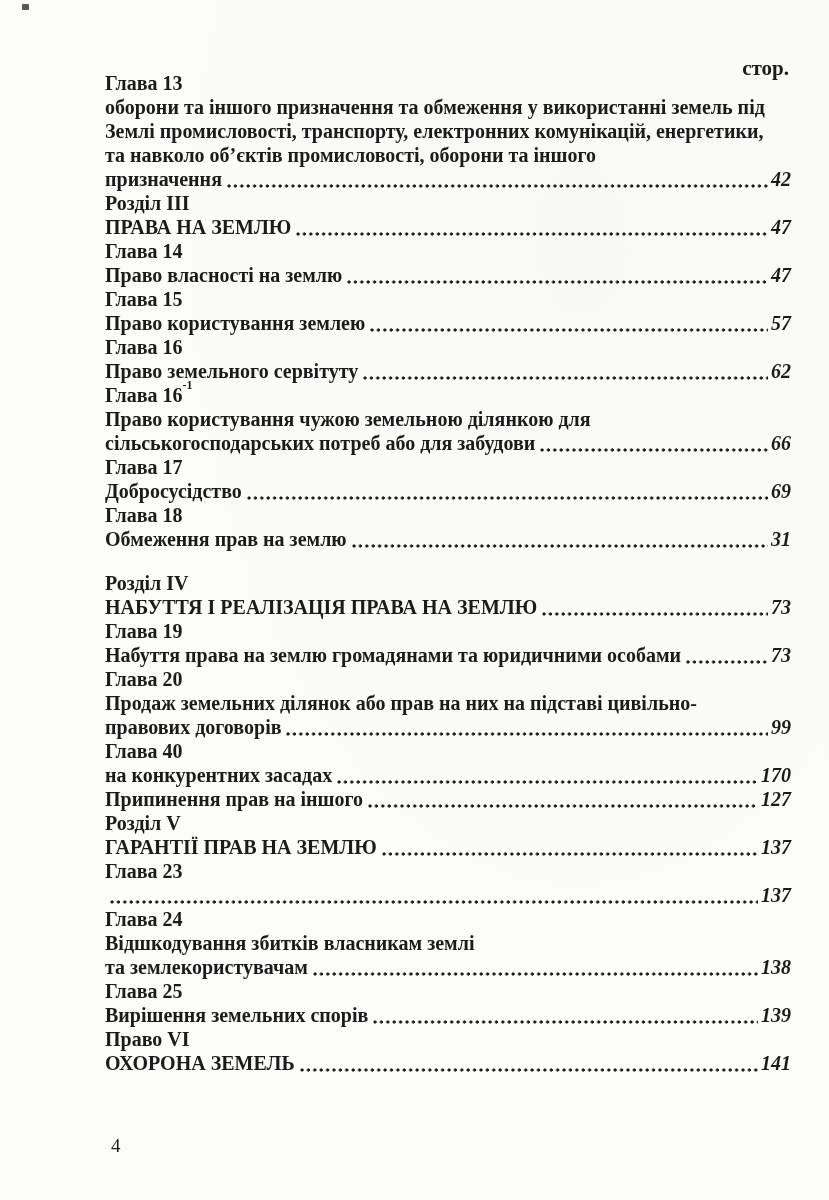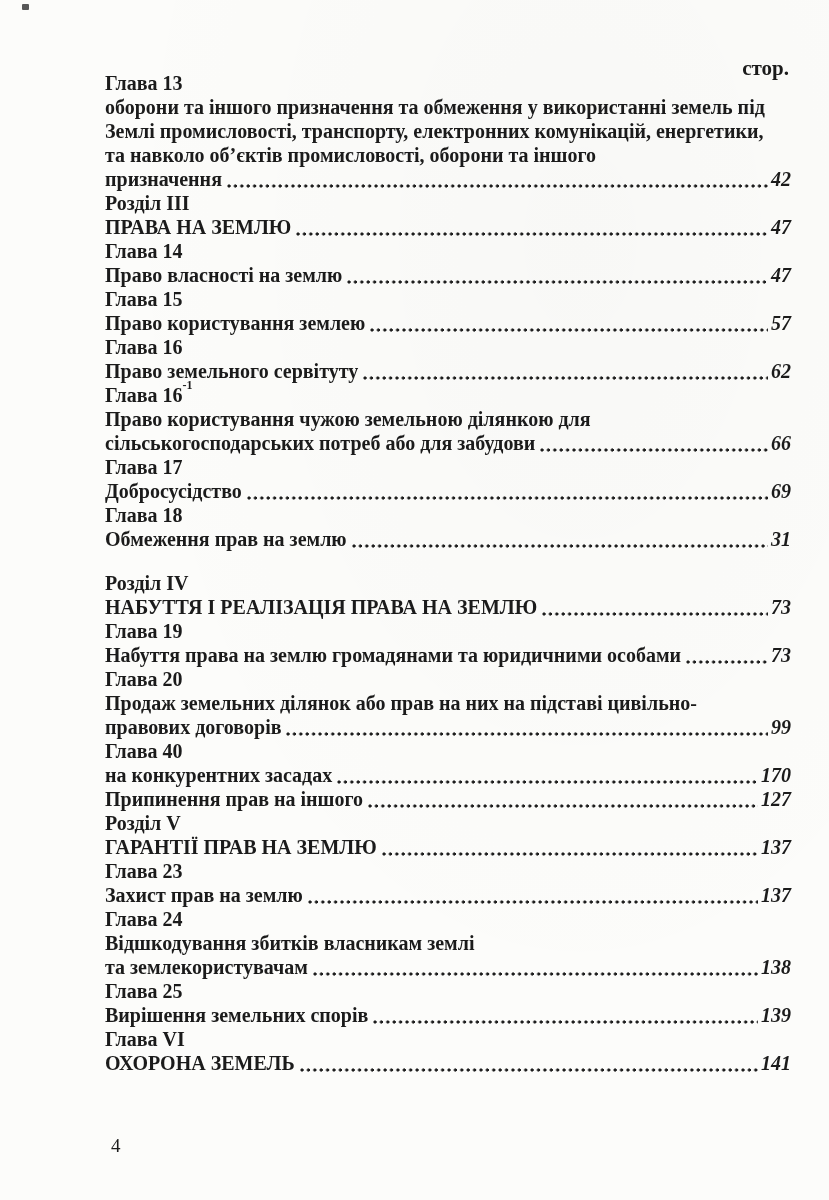--- a/index.html
+++ b/index.html
@@ -217,21 +217,20 @@
       </div>
       <div class="line entry">
         <span class="t">ГАРАНТІЇ ПРАВ НА ЗЕМЛЮ</span>
         <span class="leader"></span>
         <span class="pg">137</span>
       </div>
       <div class="line label">
         <span class="t">Глава 23</span>
       </div>
       <div class="line entry">
-        <span class="t">Захист прав на землю</span>
         <span class="leader"></span>
         <span class="pg">137</span>
       </div>
       <div class="line label">
         <span class="t">Глава 24</span>
       </div>
       <div class="line text">
         <span class="t">Відшкодування збитків власникам землі</span>
       </div>
       <div class="line entry">
@@ -241,21 +240,21 @@
       </div>
       <div class="line label">
         <span class="t">Глава 25</span>
       </div>
       <div class="line entry">
         <span class="t">Вирішення земельних спорів</span>
         <span class="leader"></span>
         <span class="pg">139</span>
       </div>
       <div class="line label">
-        <span class="t">Глава VI</span>
+        <span class="t">Право VI</span>
       </div>
       <div class="line entry">
         <span class="t">ОХОРОНА ЗЕМЕЛЬ</span>
         <span class="leader"></span>
         <span class="pg">141</span>
       </div>
     </div>
 
   <div class="page-footer">4</div>
 </div>

